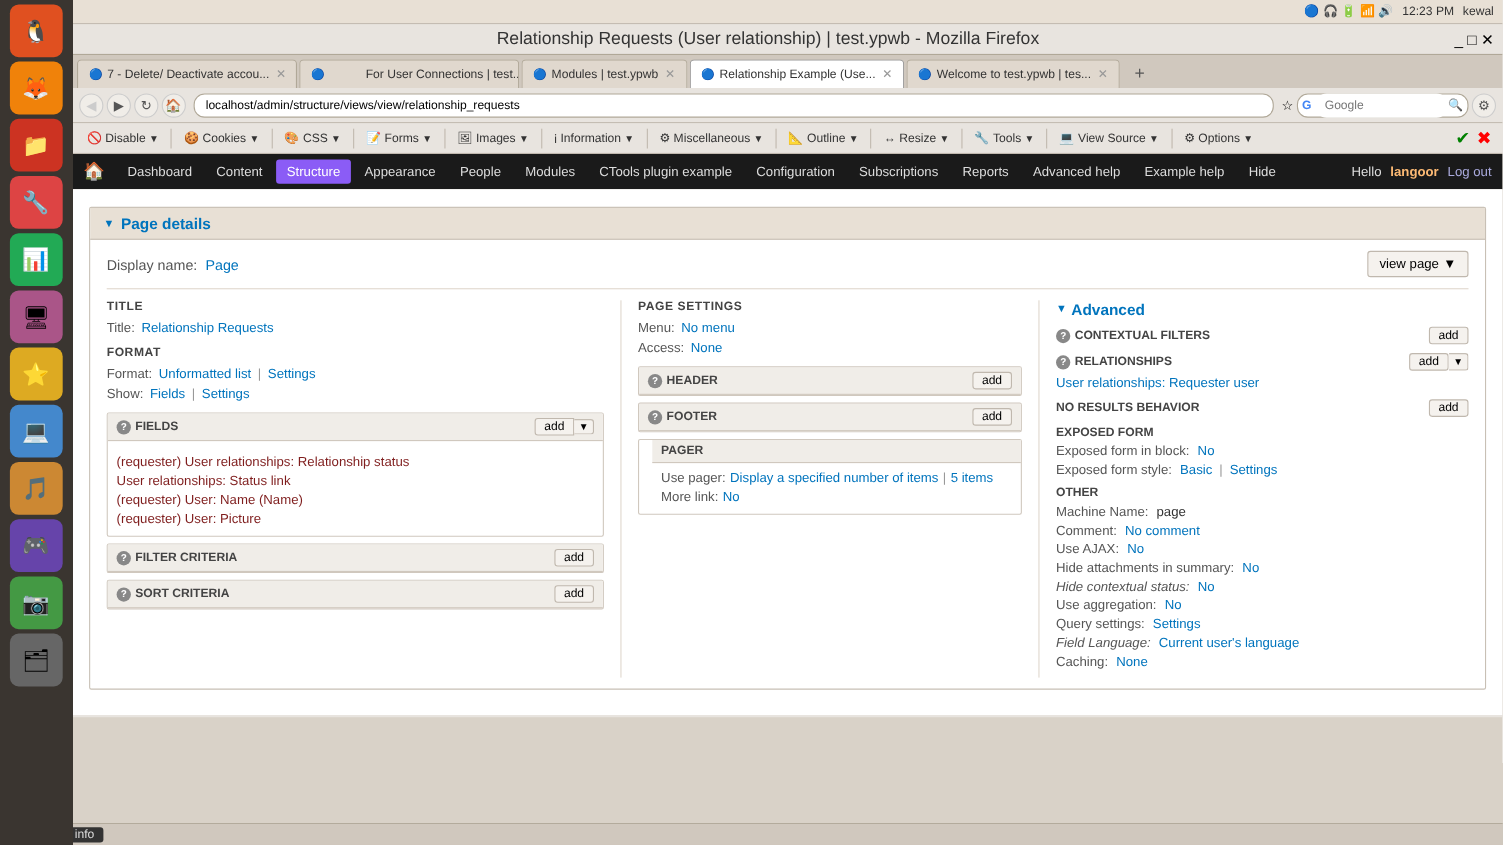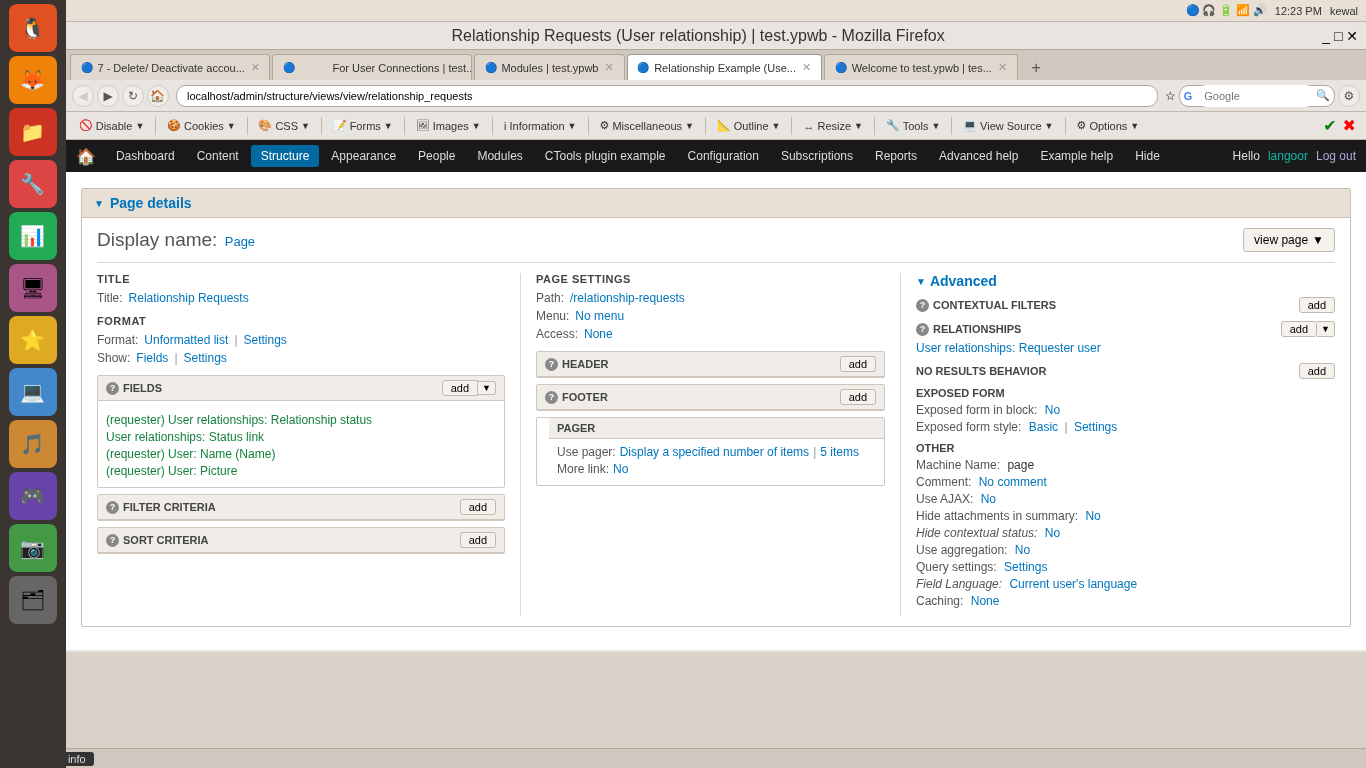--- a/index.html
+++ b/index.html
@@ -121,21 +121,21 @@
     .drupal-nav-items { display: flex; flex: 1; gap: 2px; }
     .drupal-nav-item {
       padding: 4px 10px;
       color: #ddd;
       cursor: pointer;
       border-radius: 3px;
       font-size: 12px;
     }
     .drupal-nav-item.active { background: #0074bd; color: white; }
     .drupal-user-info { color: #ddd; font-size: 12px; display: flex; gap: 8px; align-items: center; }
-    .drupal-user-info .username { color: #14b8a6; font-weight: normal; }
+    .drupal-user-info .username { color: #fdba74; font-weight: bold; }
     .logout-link { color: #aad; cursor: pointer; }
 
     
     .page-content {
       background: #f0ede8;
       height: calc(768px - 28px - 30px - 32px - 28px - 32px - 36px);
       overflow-y: auto;
     }
 
     .page-details-section {
@@ -158,34 +158,34 @@
     .page-details-body { padding: 10px 15px; }
 
     .display-name-row {
       display: flex;
       align-items: center;
       justify-content: space-between;
       margin-bottom: 10px;
       padding-bottom: 10px;
       border-bottom: 1px solid #e0d8ce;
     }
-    .display-name-label { color: #555; font-size: 19px; }
+    .display-name-label { color: #555; font-size: 13px; }
     .display-name-value { color: #0074bd; font-size: 13px; cursor: pointer; }
     .view-page-btn {
       padding: 4px 10px;
       background: #f5f2ee;
       border: 1px solid #c0b8ae;
       border-radius: 3px;
       cursor: pointer;
       font-size: 12px;
       display: flex; align-items: center; gap: 4px;
     }
 
     .three-column { display: flex; gap: 0; }
-    .col-left { width: 424px; padding-right: 15px; border-right: 1px solid #e0d8ce; }
+    .col-left { width: 468px; padding-right: 15px; border-right: 1px solid #e0d8ce; }
     .col-mid { width: 380px; padding: 0 15px; border-right: 1px solid #e0d8ce; }
     .col-right { flex: 1; padding-left: 15px; }
 
     .section-heading {
       font-size: 11px;
       font-weight: bold;
       color: #444;
       text-transform: uppercase;
       margin-bottom: 6px;
       margin-top: 10px;
@@ -195,21 +195,21 @@
 
     .field-row { display: flex; align-items: center; gap: 6px; margin-bottom: 4px; font-size: 12px; }
     .field-label { color: #555; }
     .field-link { color: #0074bd; cursor: pointer; }
     .field-separator { color: #999; }
     .field-plain { color: #333; }
 
     .fields-list { margin-top: 6px; }
     .fields-list-item {
       display: block;
-      color: #15803d;
+      color: #7f1d1d;
       font-size: 12px;
       margin-bottom: 3px;
       cursor: pointer;
     }
 
     .section-block {
       border: 1px solid #d0c8be;
       margin-bottom: 6px;
       border-radius: 2px;
     }
@@ -510,21 +510,21 @@
     <div style="flex:1;"></div>
     <span style="color:green;font-size:16px;margin-right:4px;">✔</span>
     <span style="color:red;font-size:16px;margin-right:4px;">✖</span>
   </div>
 
   <div class="drupal-top-bar">
     <span class="drupal-logo">🏠</span>
     <div class="drupal-nav-items">
       <div class="drupal-nav-item">Dashboard</div>
       <div class="drupal-nav-item">Content</div>
-      <div class="drupal-nav-item active" style="background:#0369a1;">Structure</div>
+      <div class="drupal-nav-item active" style="background:#8b5cf6;">Structure</div>
       <div class="drupal-nav-item">Appearance</div>
       <div class="drupal-nav-item">People</div>
       <div class="drupal-nav-item">Modules</div>
       <div class="drupal-nav-item">CTools plugin example</div>
       <div class="drupal-nav-item">Configuration</div>
       <div class="drupal-nav-item">Subscriptions</div>
       <div class="drupal-nav-item">Reports</div>
       <div class="drupal-nav-item">Advanced help</div>
       <div class="drupal-nav-item">Example help</div>
       <div class="drupal-nav-item">Hide</div>
@@ -624,24 +624,20 @@
                 </div>
               </div>
 
             </div>
 
             <div class="col-mid">
 
               <div class="section-heading">PAGE SETTINGS</div>
 
               <div class="field-row">
-                <span class="field-label">Path:</span>
-                <span class="field-link">/relationship-requests</span>
-              </div>
-              <div class="field-row">
                 <span class="field-label">Menu:</span>
                 <span class="field-link">No menu</span>
               </div>
               <div class="field-row">
                 <span class="field-label">Access:</span>
                 <span class="field-link">None</span>
               </div>
 
               <div class="section-block" style="margin-top:10px;">
                 <div class="section-block-header">

